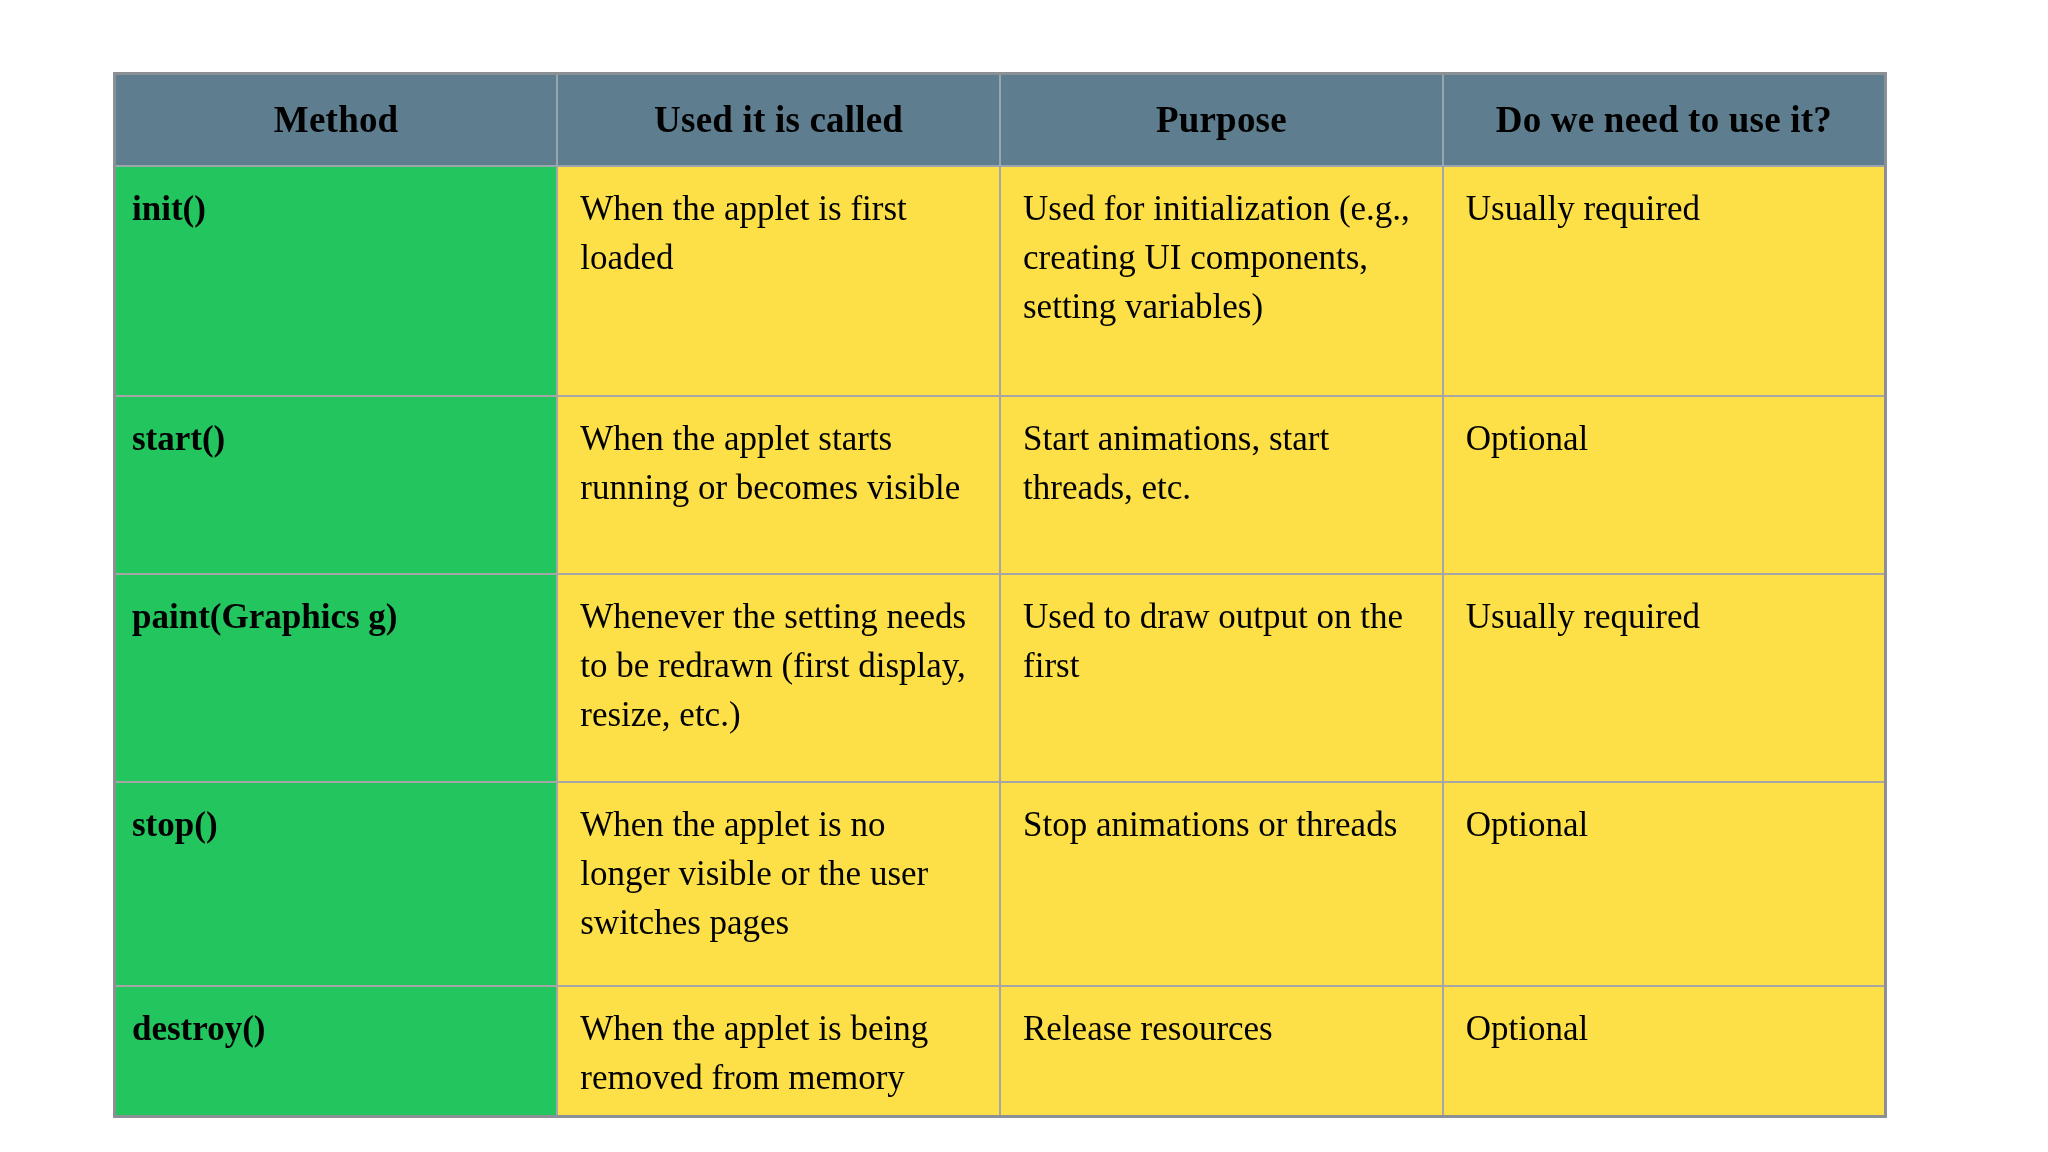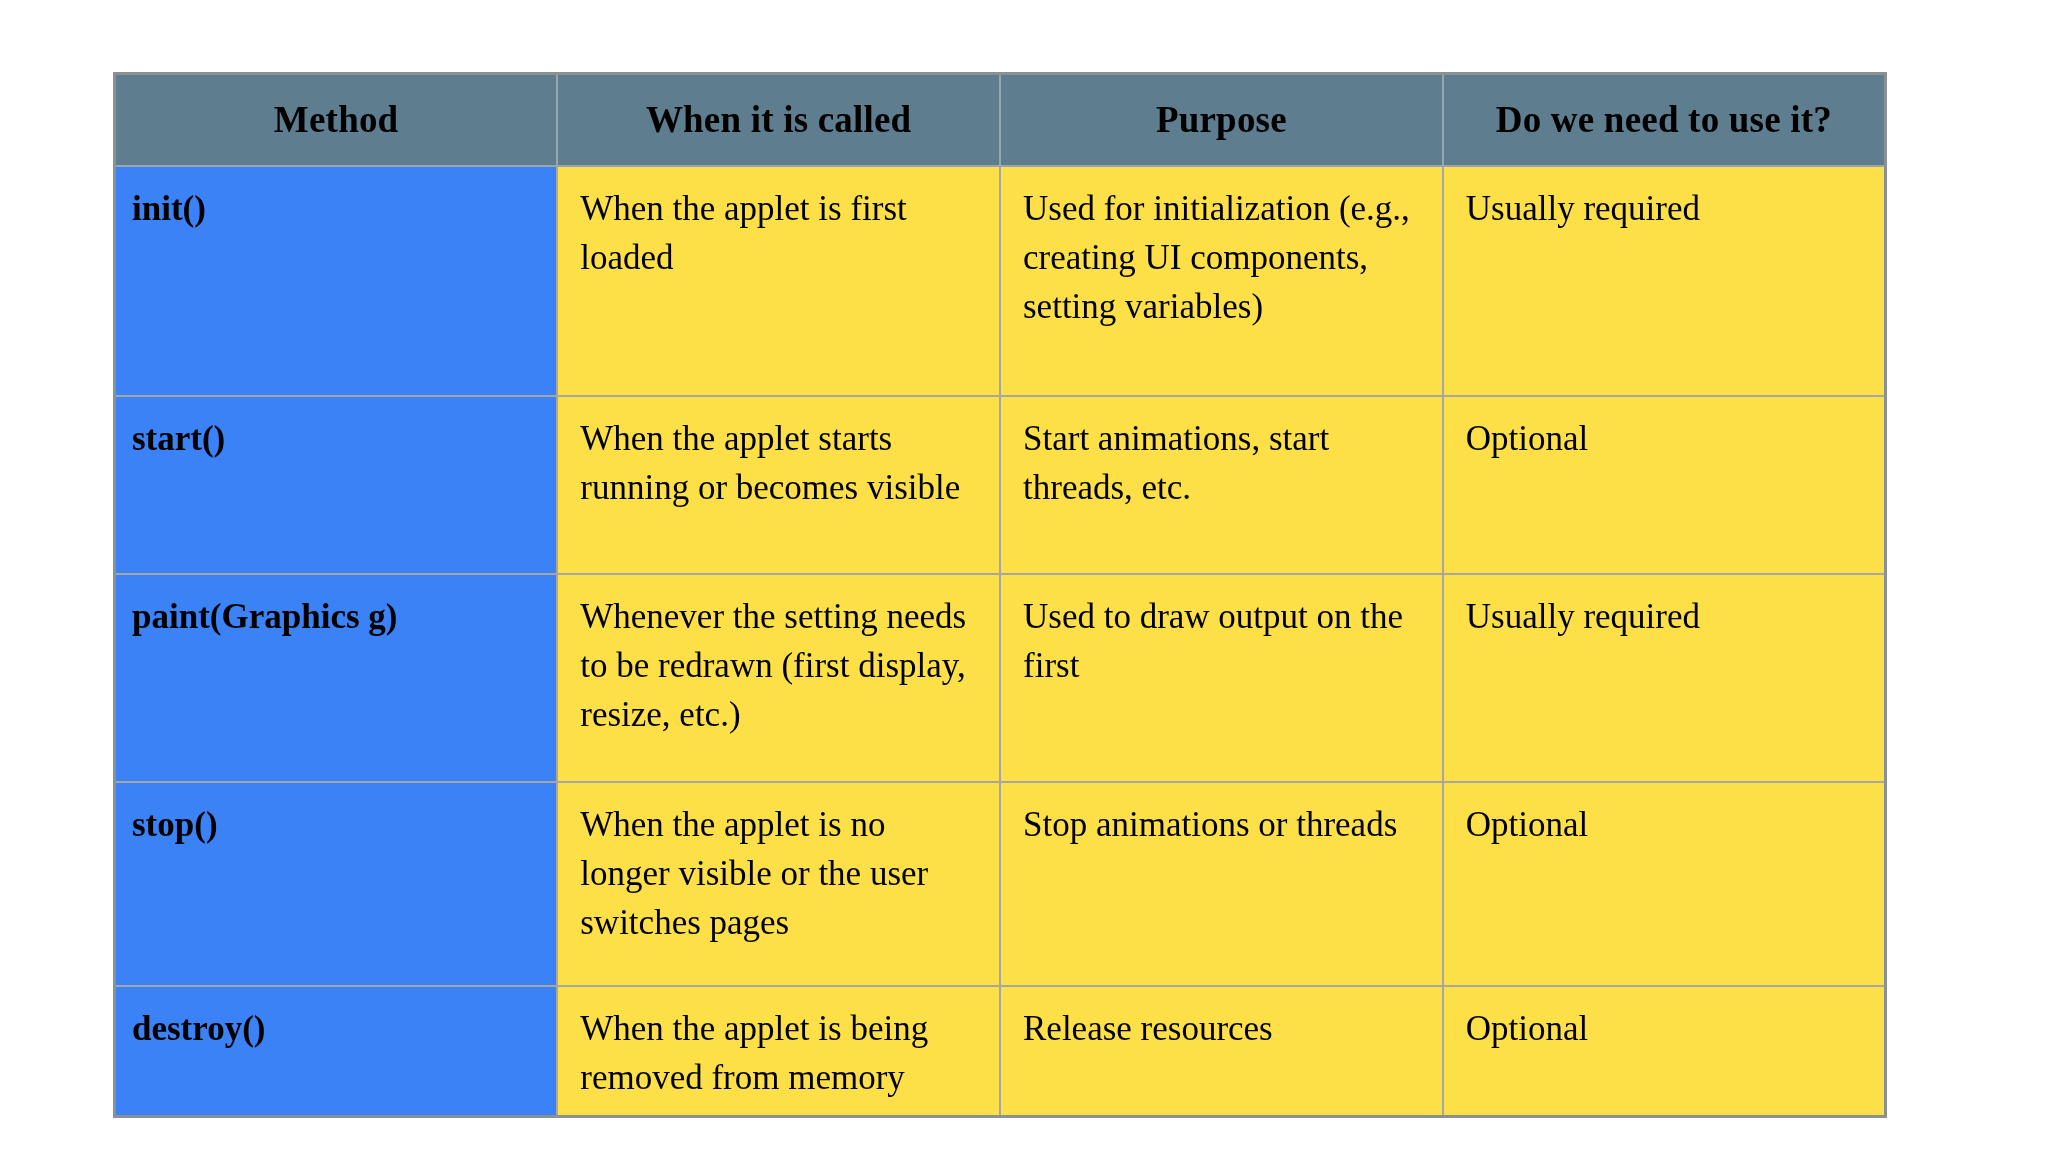--- a/index.html
+++ b/index.html
@@ -50,40 +50,40 @@
   }
   td {
     background: #fde047;
     vertical-align: top;
     text-align: left;
     font-size: 35px;
     line-height: 49px;
     padding: 17px 20px 10px 22px;
   }
   td.method-cell {
-    background: #3b82f6;
+    background: #22c55e;
     font-weight: bold;
     padding-left: 16px;
   }
 </style>
 </head>
 <body>
 
 <div class="page">
   <table class="applet-table">
     <colgroup>
       <col>
         <col>
         <col>
         <col>
     </colgroup>
     <thead>
       <tr>
         <th class="header-cell">Method</th>
-        <th class="header-cell">When it is called</th>
+        <th class="header-cell">Used it is called</th>
         <th class="header-cell">Purpose</th>
         <th class="header-cell">Do we need to use it?</th>
       </tr>
     </thead>
     <tbody>
       <tr class="row-0">
         <td class="method-cell">init()</td>
         <td class="when-cell">When the applet is first loaded</td>
         <td class="purpose-cell">Used for initialization (e.g., creating UI components, setting variables)</td>
         <td class="needed-cell">Usually required</td>

